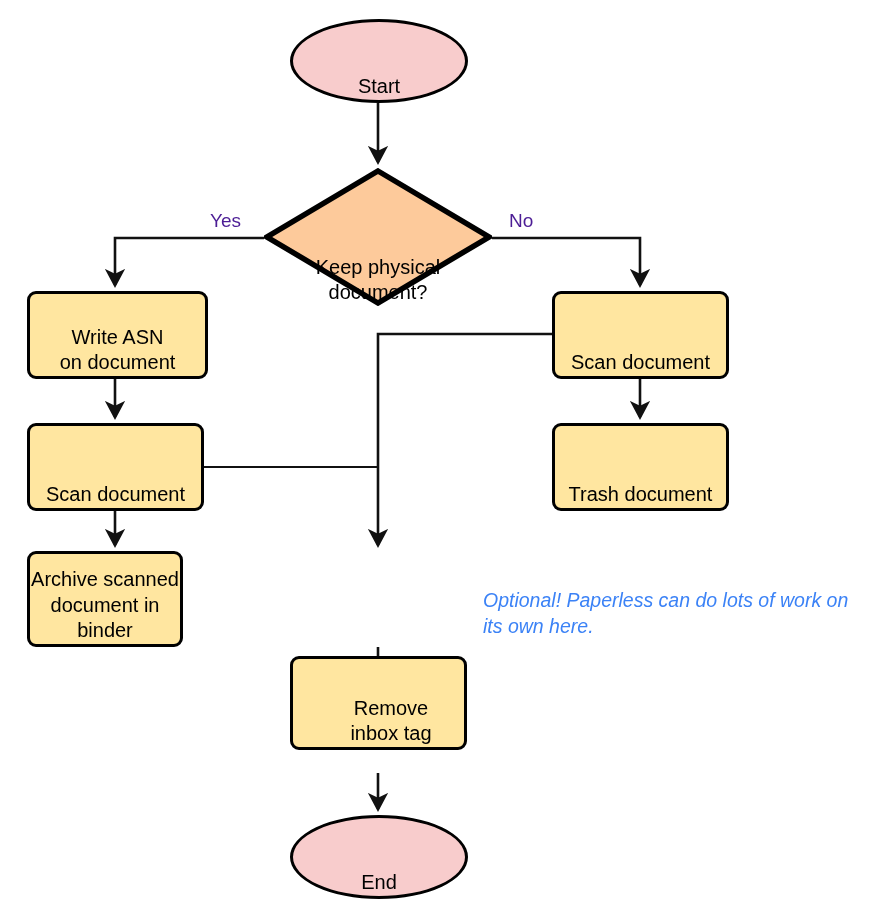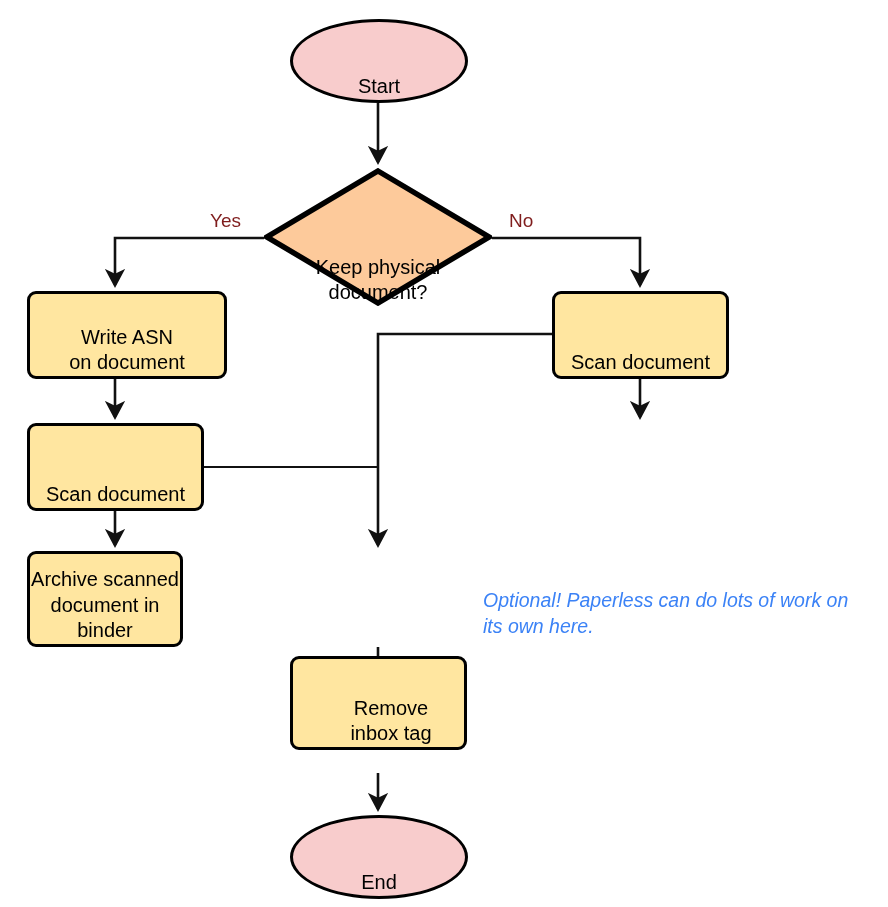--- a/index.html
+++ b/index.html
@@ -55,21 +55,21 @@
     position: absolute;
     left: 0;
     top: 0;
     width: 100%;
     height: 100%;
     z-index: -1;
   }
   .edge-label {
     position: absolute;
     font-size: 19px;
-    color: #7f1d1d;
+    color: #4c1d95;
     z-index: 3;
     background: transparent;
   }
   .annotation {
     position: absolute;
     font-size: 19.5px;
     font-style: italic;
     color: #3b82f6;
     line-height: 1.32;
     z-index: 3;
@@ -114,39 +114,42 @@
   </div>
 
   <div class="node decision" style="left:264px; top:168px; width:228px; height:138px;">
     <svg class="diamond-shape" viewBox="0 0 228 138" preserveAspectRatio="none">
       <polygon points="114,3 225,69 114,135 3,69" fill="#FDCA9B" stroke="#000000" stroke-width="5.5" stroke-linejoin="miter"></polygon>
     </svg>
     <span>Keep physical
 document?</span>
   </div>
 
-  <div class="node process" style="left:27px; top:291px; width:200px; height:88px;">
+  <div class="node process" style="left:27px; top:291px; width:181px; height:88px;">
     <span>Write ASN
 on document</span>
   </div>
 
   <div class="node process" style="left:27px; top:423px; width:177px; height:88px;">
     <span>Scan document</span>
   </div>
 
   <div class="node process" style="left:27px; top:551px; width:156px; height:96px;">
     <span>Archive scanned
 document in
 binder</span>
   </div>
 
   <div class="node process" style="left:552px; top:291px; width:177px; height:88px;">
     <span>Scan document</span>
   </div>
 
+  <div class="node process" style="left:552px; top:423px; width:177px; height:88px;">
+    <span>Trash document</span>
+  </div>
 
 
   <div class="node process" style="left:290px; top:656px; width:177px; height:94px;padding-left:25px;">
     <span>Remove
 inbox tag</span>
   </div>
 
   <div class="node terminator" style="left:290px; top:815px; width:178px; height:84px;">
     <span>End</span>
   </div>

